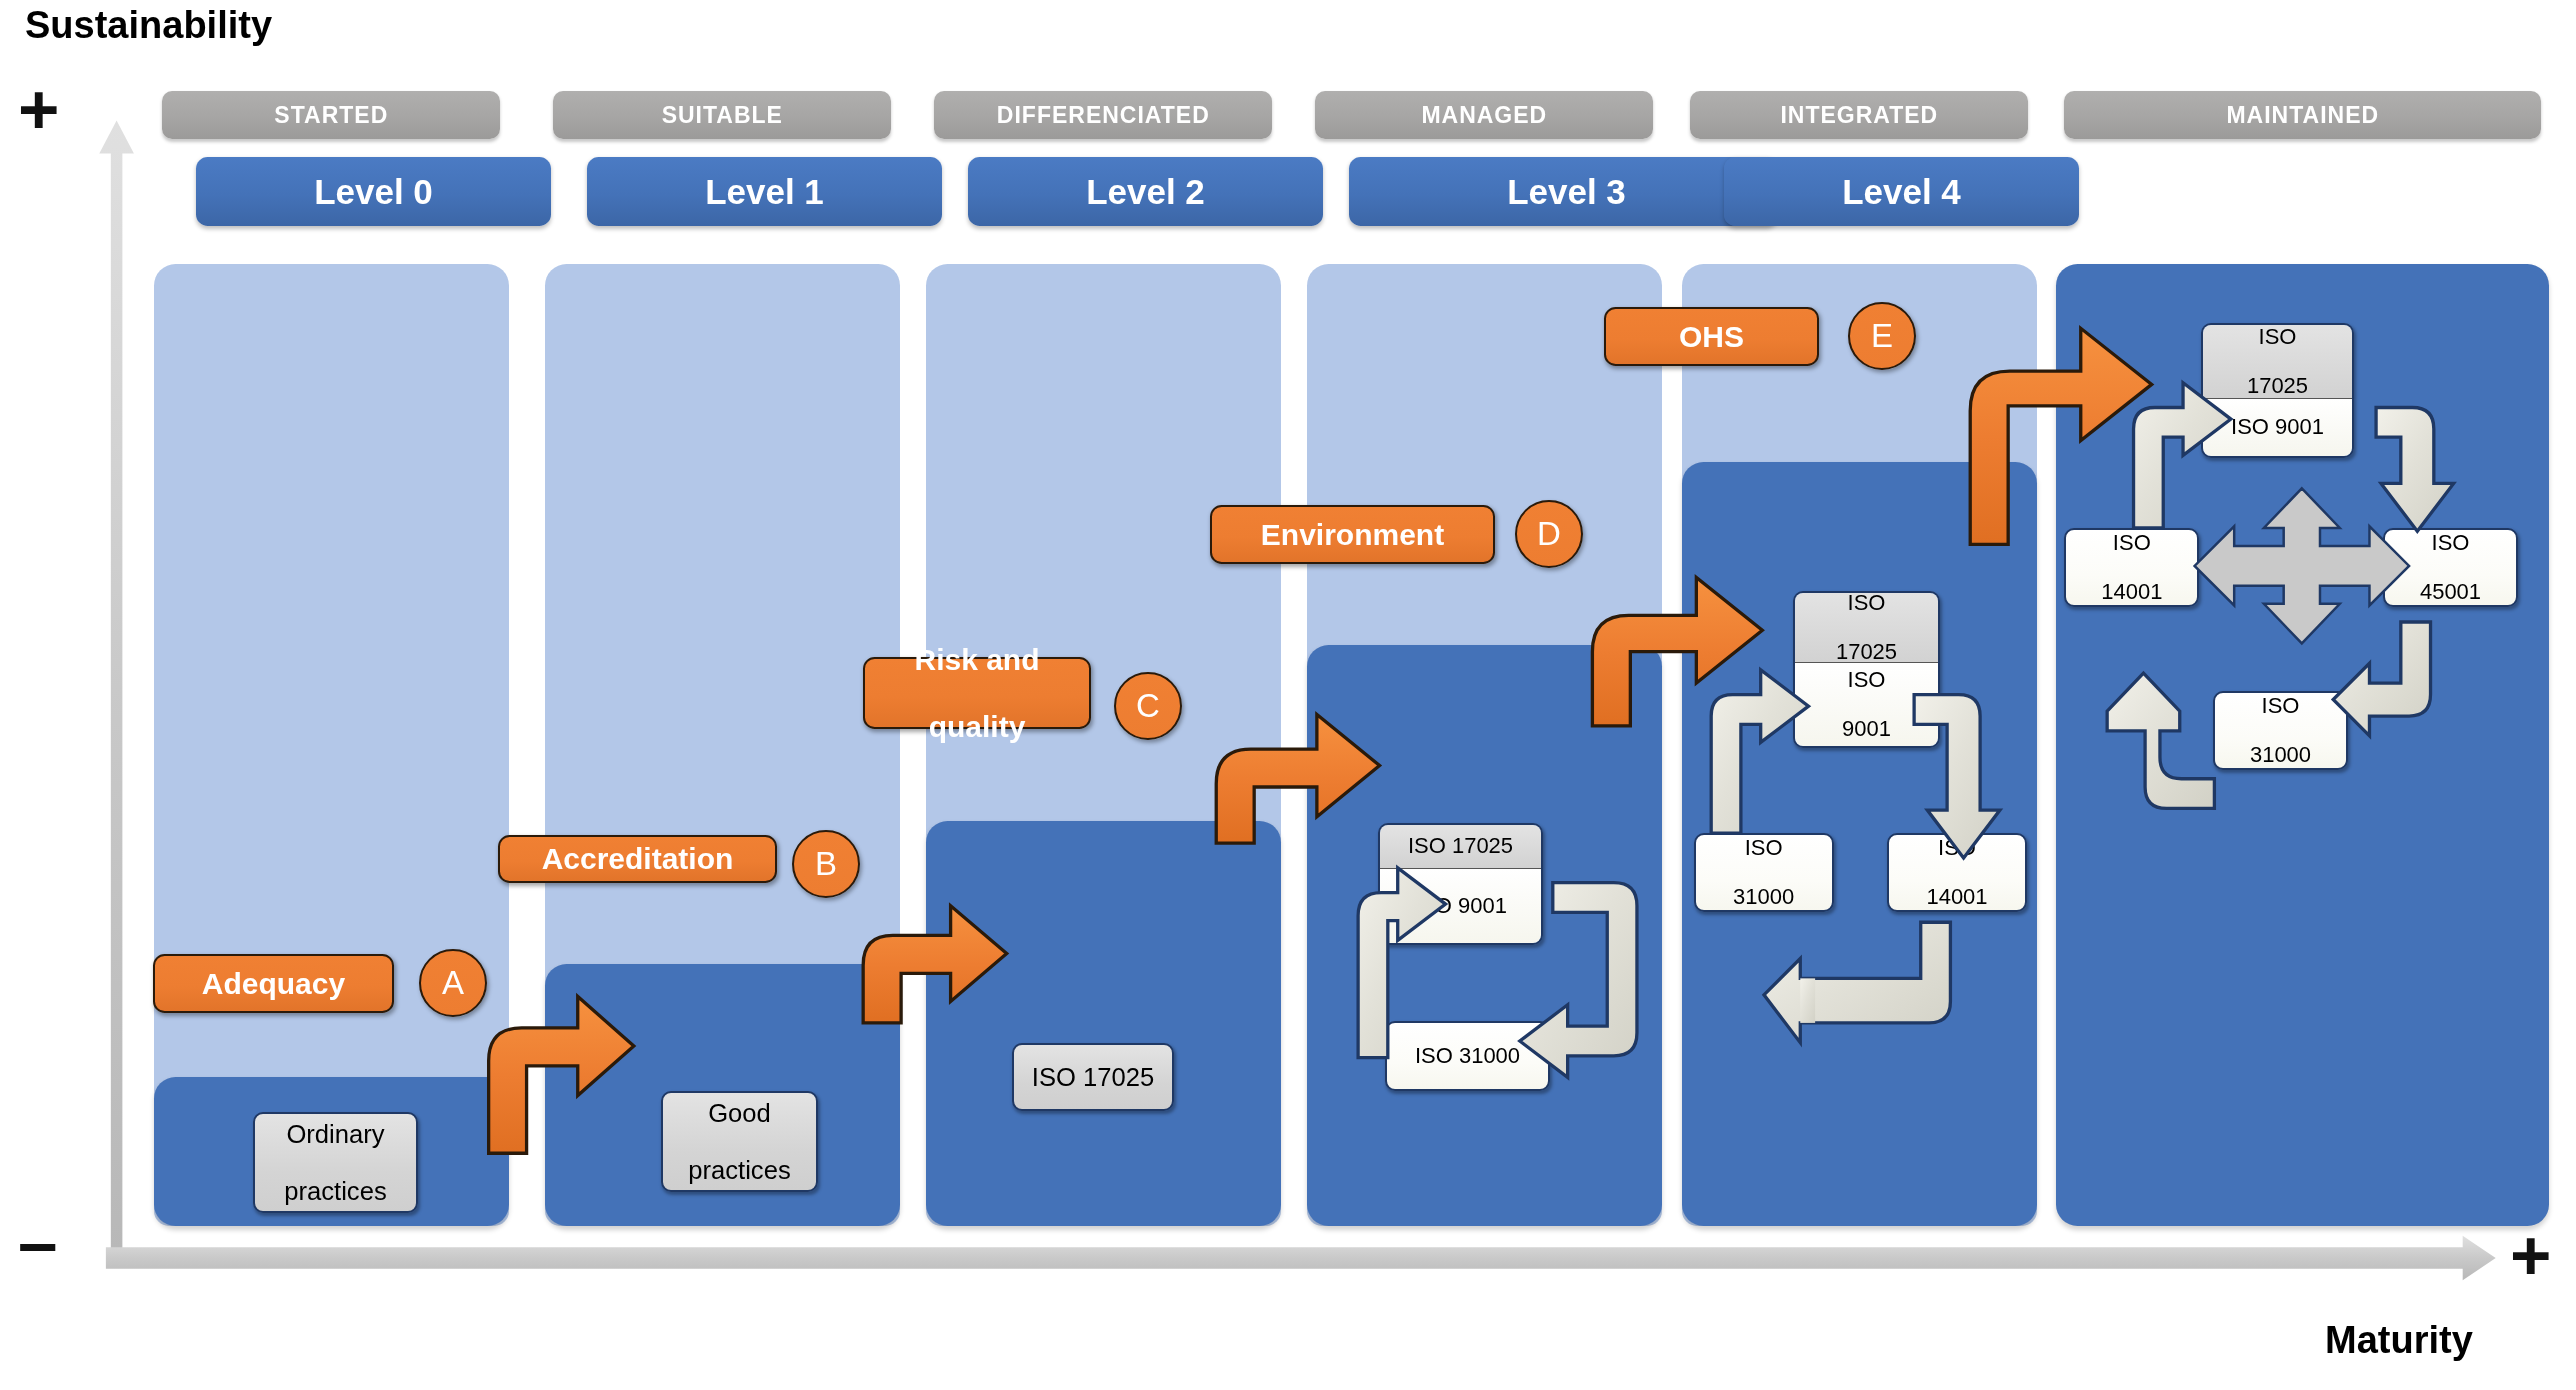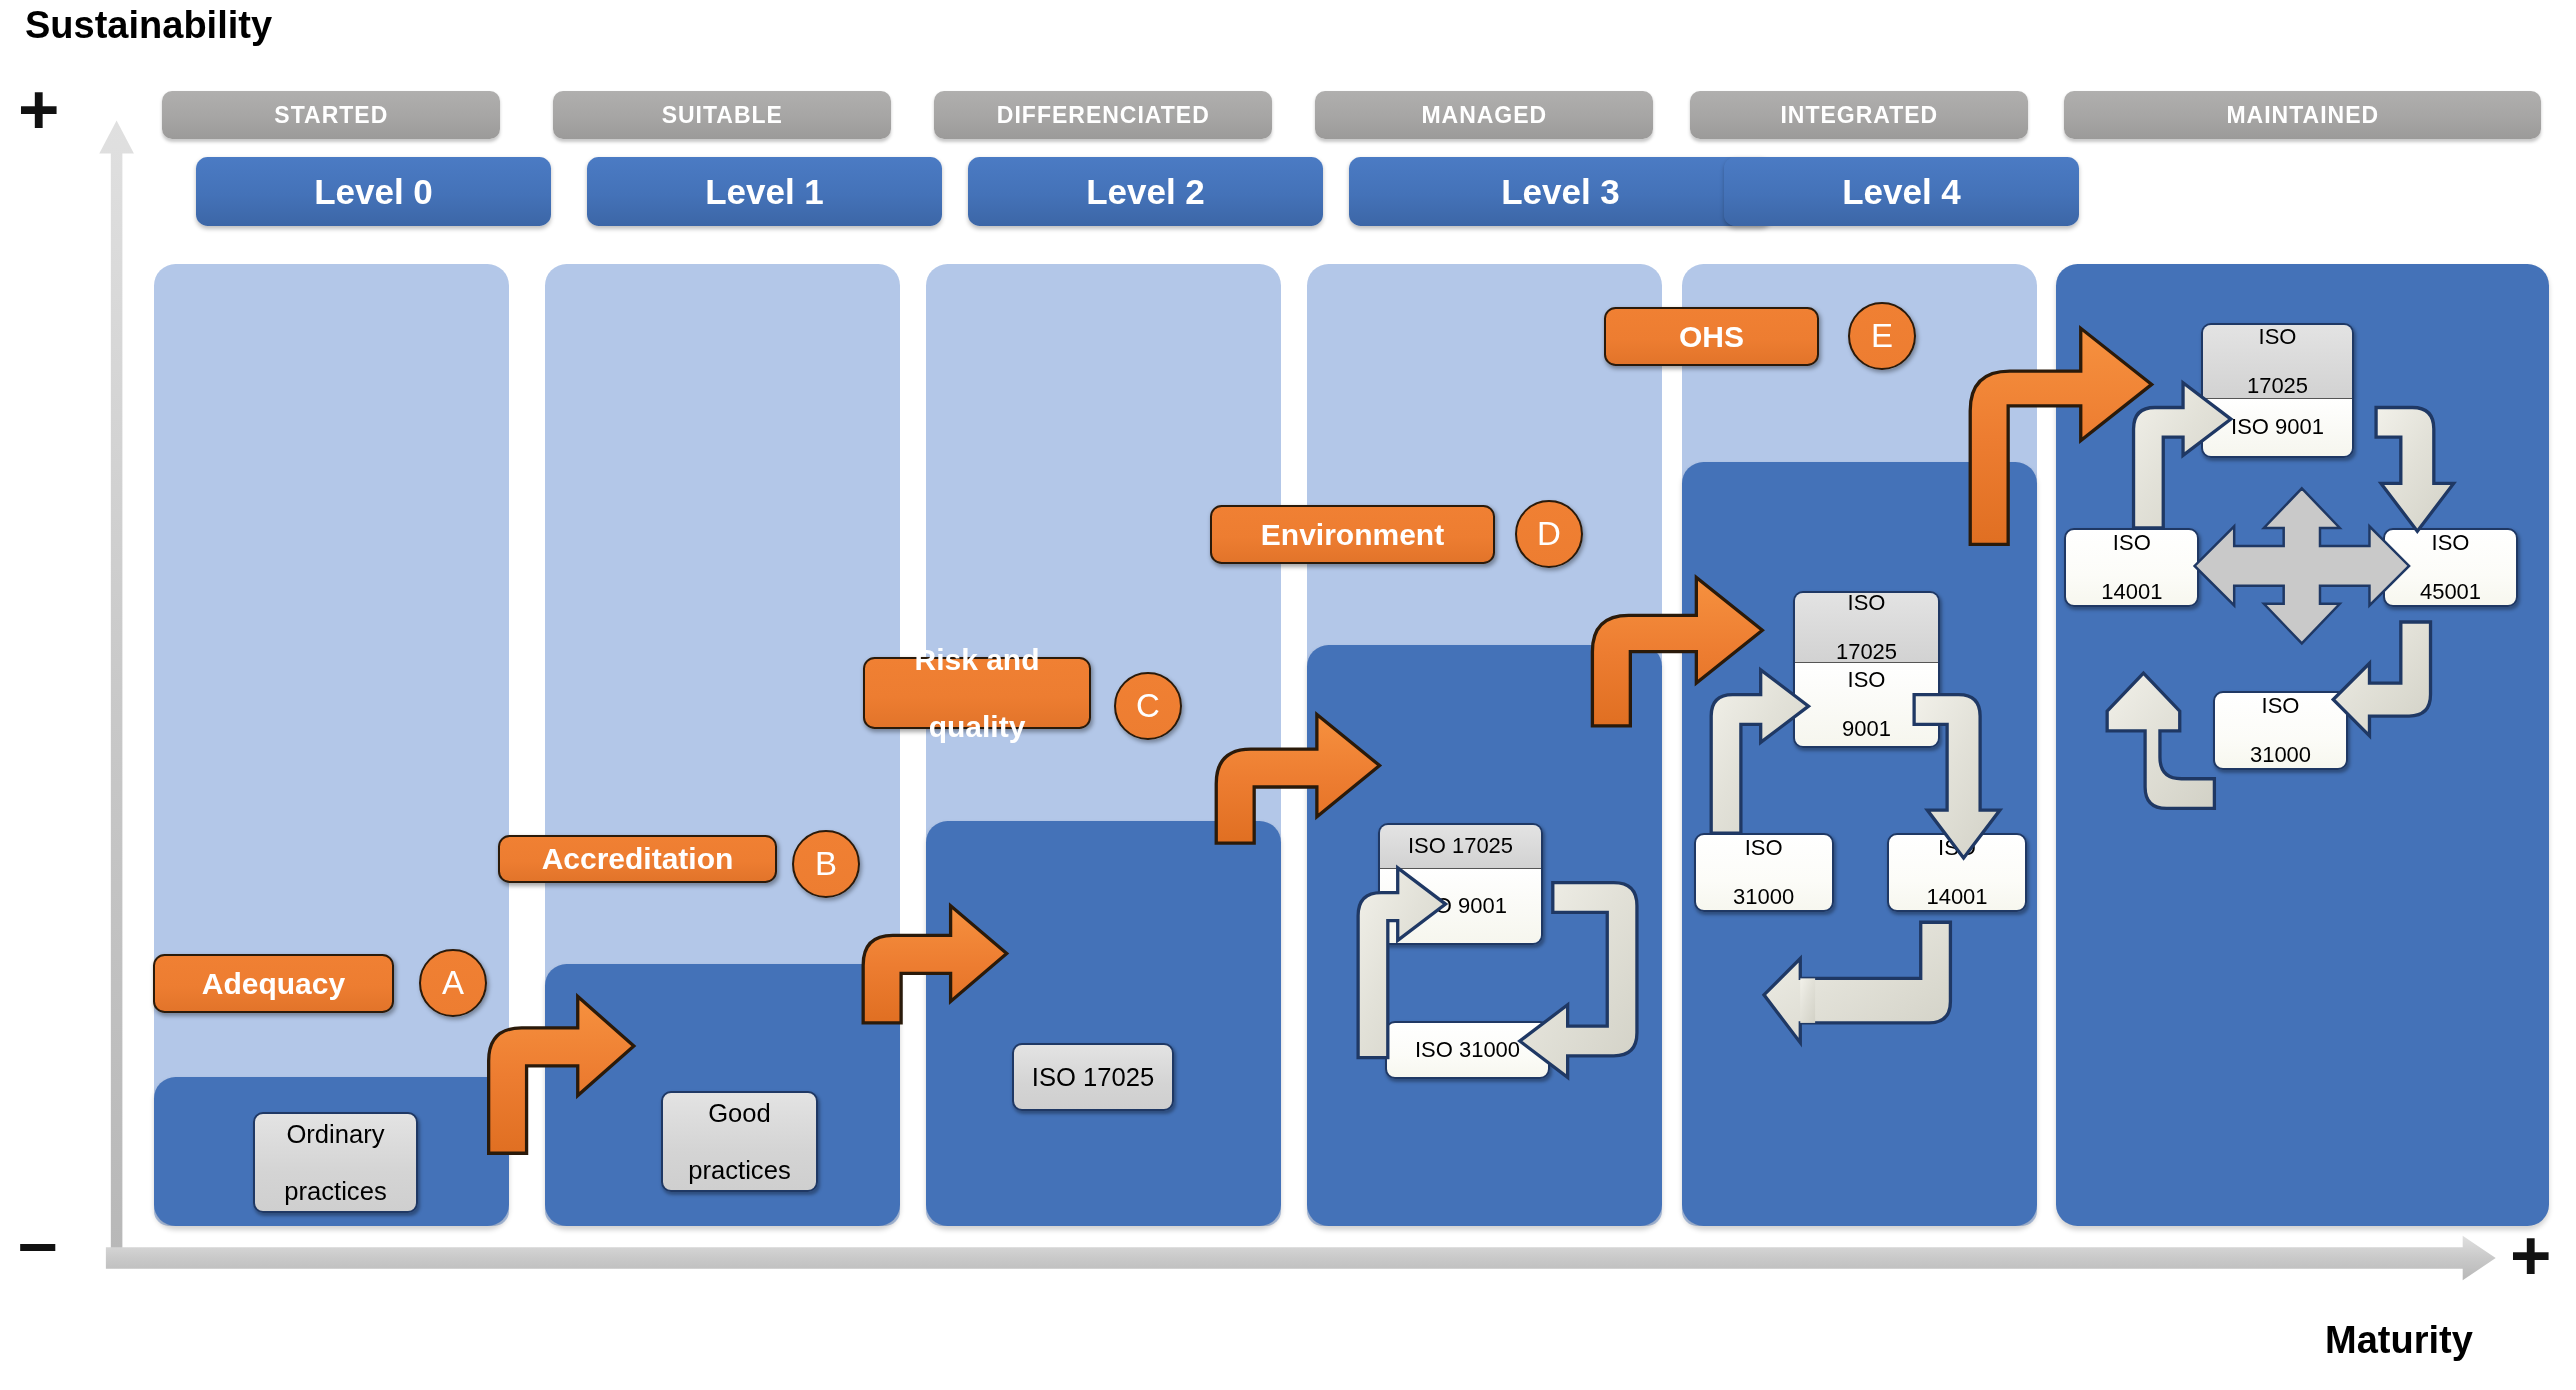--- a/index.html
+++ b/index.html
@@ -156,36 +156,36 @@
     <div class="col-dark" style="left:0px;top:821px;width:355px;height:405px;"></div>
     <div class="chip chip-grey" style="left:86px;top:1043px;width:162px;height:68px;">
       <span style="font-size:25.6px;">ISO 17025</span>
     </div>
   </div>
 
   <div class="col" style="left:1307px;width:355px;">
     <div class="stage-pill" style="left:8.3px;top:91px;width:338px;">
       <span>MANAGED</span>
     </div>
-    <div class="level-pill" style="left:0px;top:157px;width:423px;">
+    <div class="level-pill" style="left:0px;top:157px;width:423px;padding-left:6px;">
       <span>Level 3</span>
     </div>
     <div class="col-light" style="left:0px;top:264px;width:355px;height:962px;"></div>
     <div class="col-dark" style="left:0px;top:645px;width:355px;height:581px;"></div>
 
     <div class="stack" style="left:71px;top:823px;width:165px;height:122px;">
       <div class="top" style="height:43px;">
         <span style="font-size:22px;">ISO 17025</span>
       </div>
       <div class="bot">
         <span style="font-size:22px;">ISO 9001</span>
       </div>
     </div>
 
-    <div class="chip chip-white" style="left:78px;top:1021px;width:165px;height:58px;">
+    <div class="chip chip-white" style="left:78px;top:1021px;width:165px;height:70px;">
       <span style="font-size:22px;">ISO 31000</span>
     </div>
   </div>
 
   <div class="col" style="left:1682px;width:355px;">
     <div class="stage-pill" style="left:8.3px;top:91px;width:338px;justify-content:center;">
       <span>INTEGRATED</span>
     </div>
     <div class="level-pill" style="left:0px;top:157px;width:355px;">
       <span>Level 4</span>

